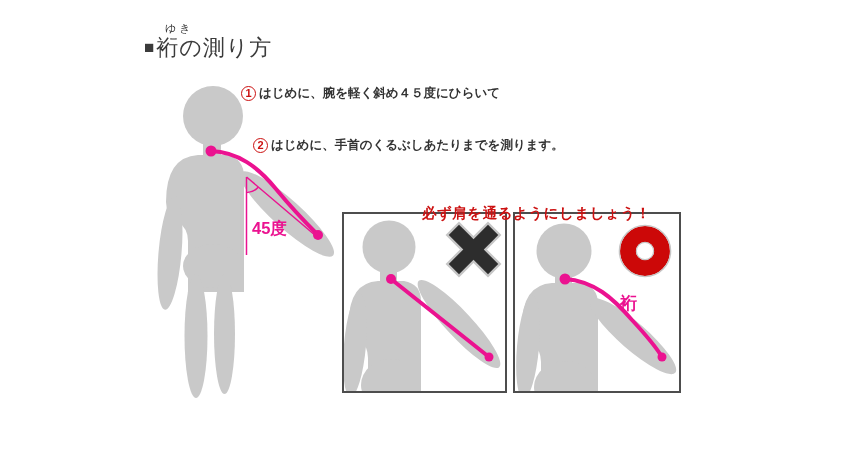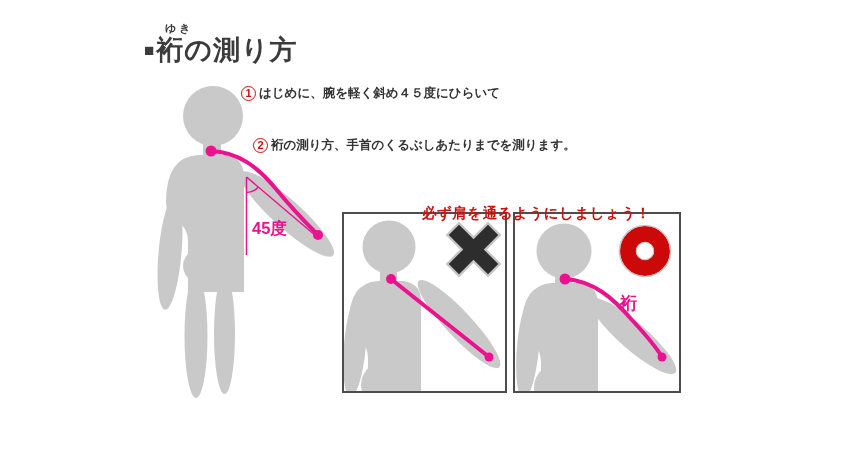--- a/index.html
+++ b/index.html
@@ -3,26 +3,26 @@
 <meta charset="utf-8">
 <style>
   html,body { margin:0; padding:0; background:#fff; }
   .canvas {
     position:relative; width:850px; height:450px; background:#ffffff;
     overflow:hidden; font-family:"Liberation Sans","DejaVu Sans",sans-serif;
   }
   svg.art { position:absolute; left:0; top:0; }
 
   .title-block { position:absolute; left:144px; top:21px; color:#3b3b3b; }
-  .furigana { font-size:11px; font-weight:bold; letter-spacing:3px; margin-left:21px; color:#3b3b3b; }
+  .furigana { font-size:11px; font-weight:normal; letter-spacing:3px; margin-left:21px; color:#3b3b3b; }
   .title-row { display:flex; align-items:center; margin-top:0px; }
   .title-square { font-size:17px; line-height:1; margin-right:2px; color:#3b3b3b; }
   .title-text {
     font-family:"Liberation Serif","DejaVu Serif",serif;
-    font-size:27px; font-weight:bold; letter-spacing:1px; color:#3b3b3b; line-height:1.05;
+    font-size:22px; font-weight:normal; letter-spacing:1px; color:#3b3b3b; line-height:1.05;
   }
 
   .instruction { position:absolute; display:flex; align-items:flex-start; gap:3px; }
   .step-num {
     flex:0 0 auto; width:13px; height:13px; margin-top:1px;
     border:1.6px solid #cc1111; border-radius:50%; background:#fff;
     color:#cc1111; font-size:11px; font-weight:bold;
     display:flex; align-items:center; justify-content:center; line-height:1;
   }
   .step-text { font-size:12.5px; font-weight:bold; color:#333333; line-height:16px; white-space:nowrap; }
@@ -138,19 +138,19 @@
   <div class="instruction" style="left:241px; top:85px;">
     <span class="step-num">1</span>
     <div class="step-text">
       <div>はじめに、腕を軽く斜め４５度にひらいて</div>
     </div>
   </div>
 
   <div class="instruction" style="left:253px; top:137px;">
     <span class="step-num">2</span>
     <div class="step-text">
-      <div>裄の測り方、手首のくるぶしあたりまでを測ります。</div>
+      <div>はじめに、手首のくるぶしあたりまでを測ります。</div>
     </div>
   </div>
 
   <div class="warning">必ず肩を通るようにしましょう！</div>
 
 </div>
 
 </body></html>

